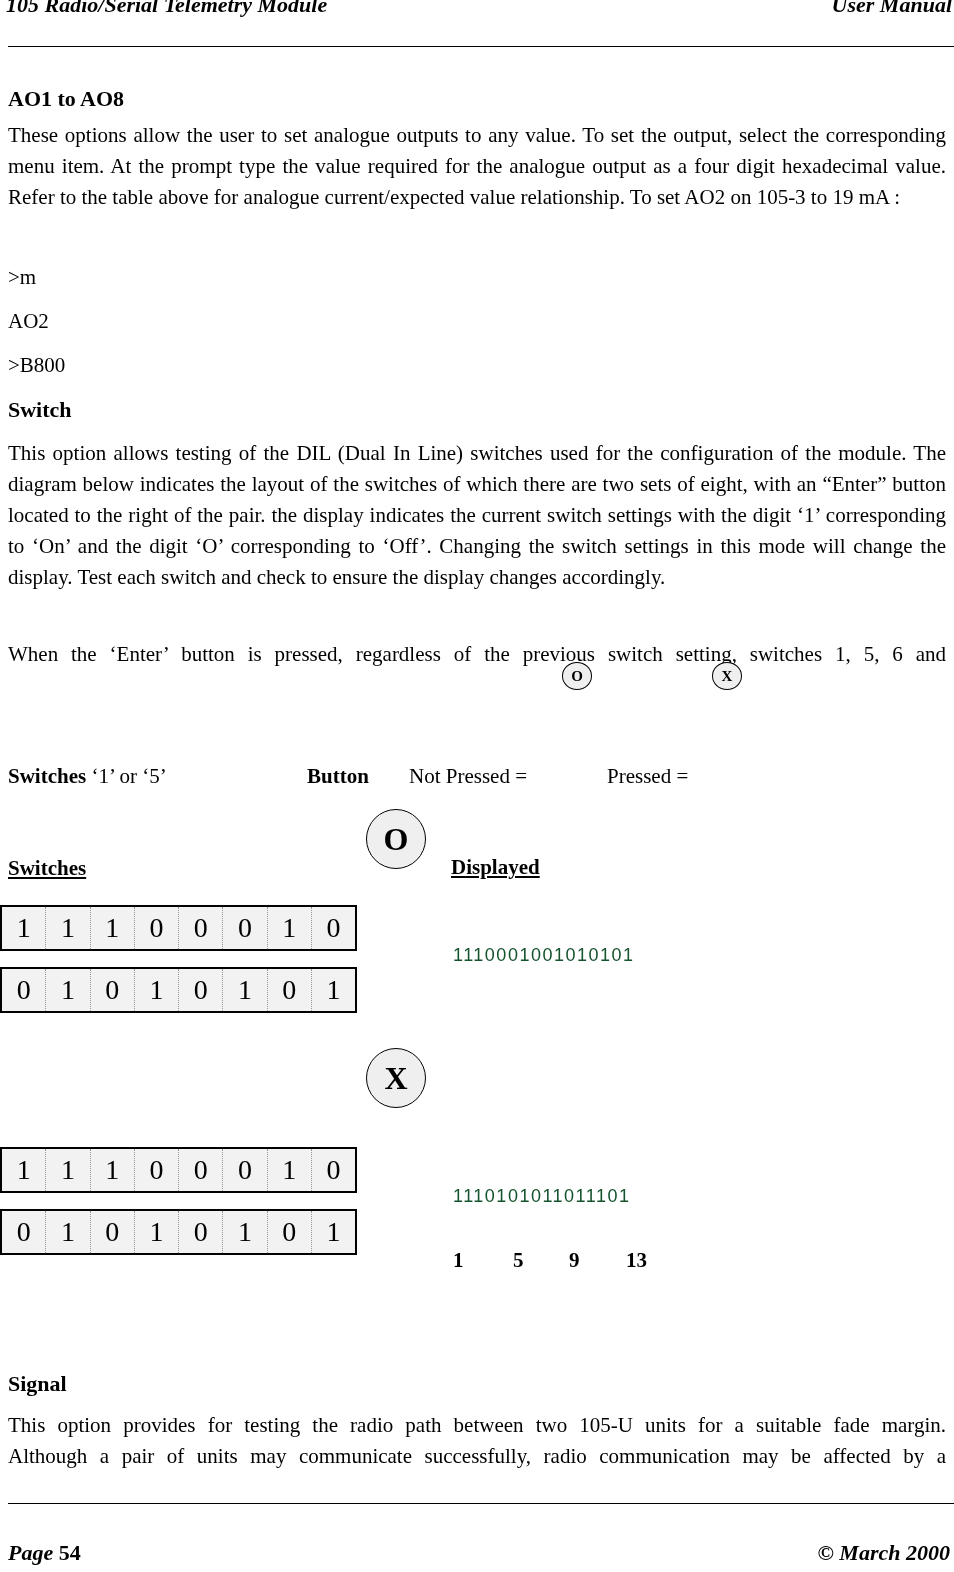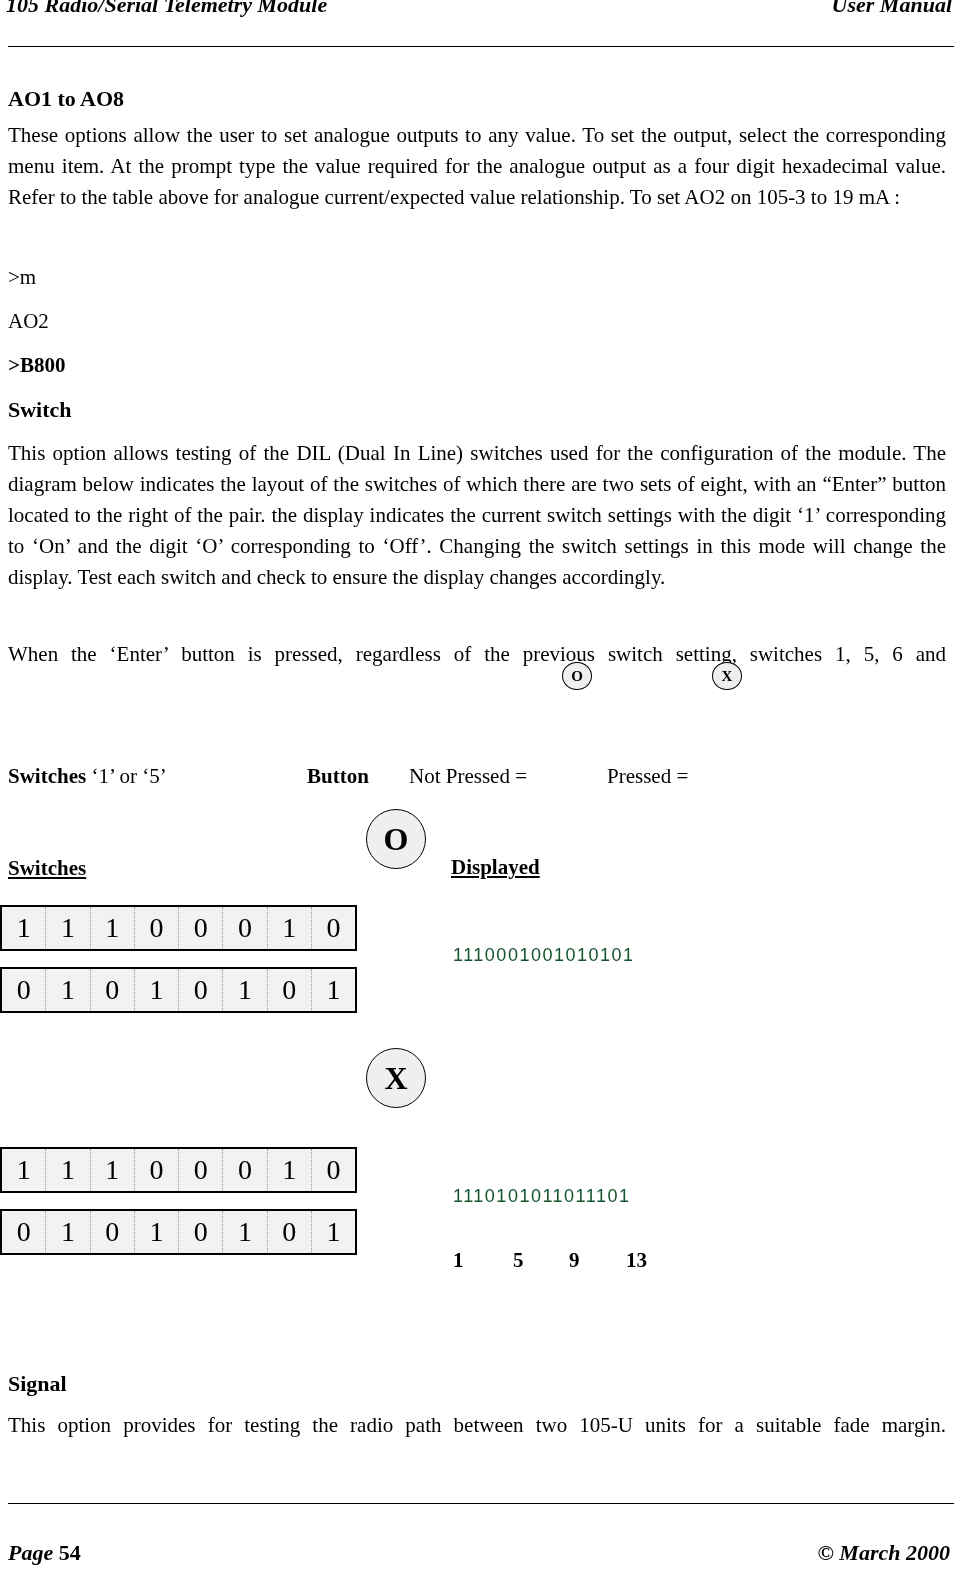--- a/index.html
+++ b/index.html
@@ -32,21 +32,21 @@
 <body>
 
 <div class="abs hdr" style="left:6px;">105 Radio/Serial Telemetry Module</div>
 <div class="abs hdr" style="right:2px;">User Manual</div>
 <div class="abs rule" style="top:46px;"></div>
 
 <div class="abs h" style="top:86px;">AO1 to AO8</div>
 <div class="abs p" style="top:120px;">These options allow the user to set analogue outputs to any value. To set the output, select the corresponding menu item. At the prompt type the value required for the analogue output as a four digit hexadecimal value. Refer to the table above for analogue current/expected value relationship. To set AO2 on 105-3 to 19 mA :</div>
 <div class="abs line" style="top:265px;">&gt;m</div>
 <div class="abs line" style="top:309px;">AO2</div>
-<div class="abs line" style="top:353px;font-weight:bold;">&gt;B800</div>
+<div class="abs line" style="top:353px;">&gt;B800</div>
 
 <div class="abs h" style="top:397px;">Switch</div>
 <div class="abs p" style="top:438px;">This option allows testing of the DIL (Dual In Line) switches used for the configuration of the module.  The diagram below indicates the layout of the switches of which there are two sets of eight, with an “Enter” button located to the right of the pair.  the display indicates the current switch settings with the digit ‘1’ corresponding to ‘On’ and the digit ‘O’ corresponding to ‘Off’.  Changing the switch settings in this mode will change the display.  Test each switch and check to ensure the display changes accordingly.</div>
 <div class="abs p" style="top:639px;">
   <div style="text-align:justify; text-align-last:justify;">When the ‘Enter’ button is pressed, regardless of the previous switch setting, switches 1, 5, 6 and</div>
 </div>
 <div class="abs small-circle" style="left:562px; top:662px;">
   <span>O</span>
 </div>
 <div class="abs small-circle" style="left:712px; top:662px;">
@@ -116,20 +116,21 @@
 <div class="abs mono" style="left:453px; top:1186px;">1110101011011101</div>
 
 <div class="abs line b" style="left:453px; top:1248px;">1</div>
 <div class="abs line b" style="left:513px; top:1248px;">5</div>
 <div class="abs line b" style="left:569px; top:1248px;">9</div>
 <div class="abs line b" style="left:626px; top:1248px;">13</div>
 
 <div class="abs h" style="top:1371px;">Signal</div>
 <div class="abs p" style="top:1410px;">
   <div style="text-align:justify; text-align-last:justify;">This option provides for testing the radio path between two 105-U units for a suitable fade margin.</div>
+  <div style="text-align:justify; text-align-last:justify;">Although a pair of units may communicate successfully, radio communication may be affected by a</div>
 </div>
 
 <div class="abs rule" style="top:1503px;"></div>
 
 <div class="abs footer" style="left:8px;">
   <span>Page</span>
   <span style="font-style:normal;">54</span>
 </div>
 <div class="abs footer" style="right:4px;">©  March 2000</div>
 

